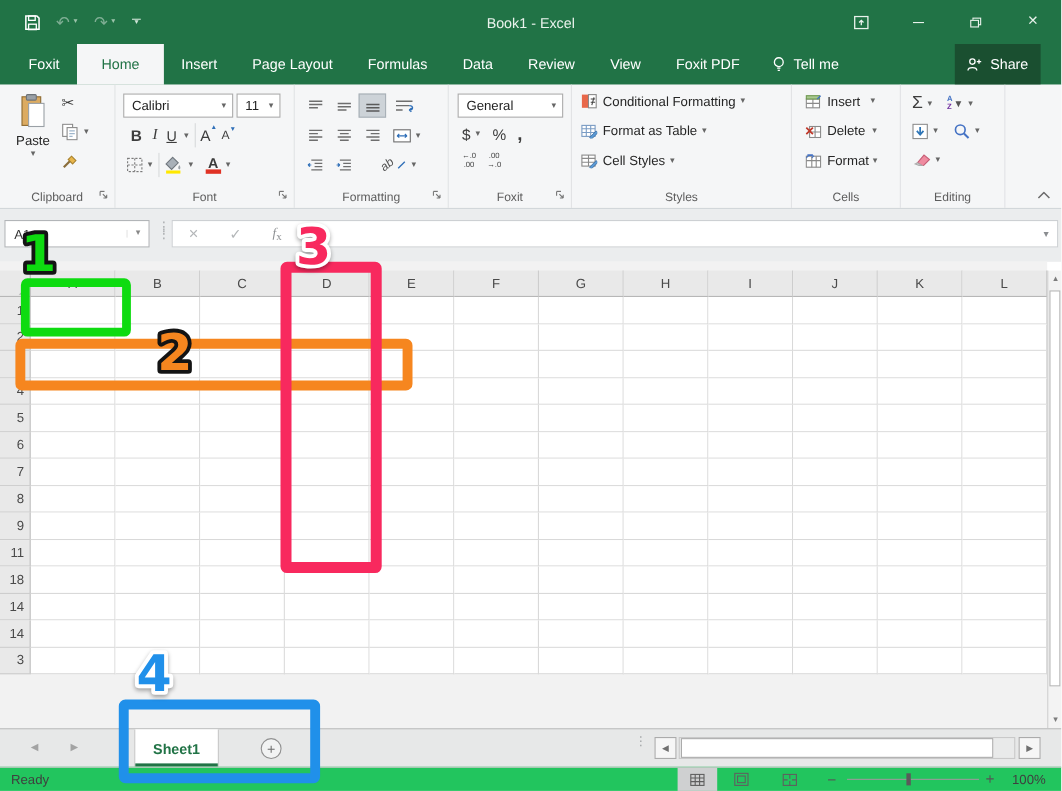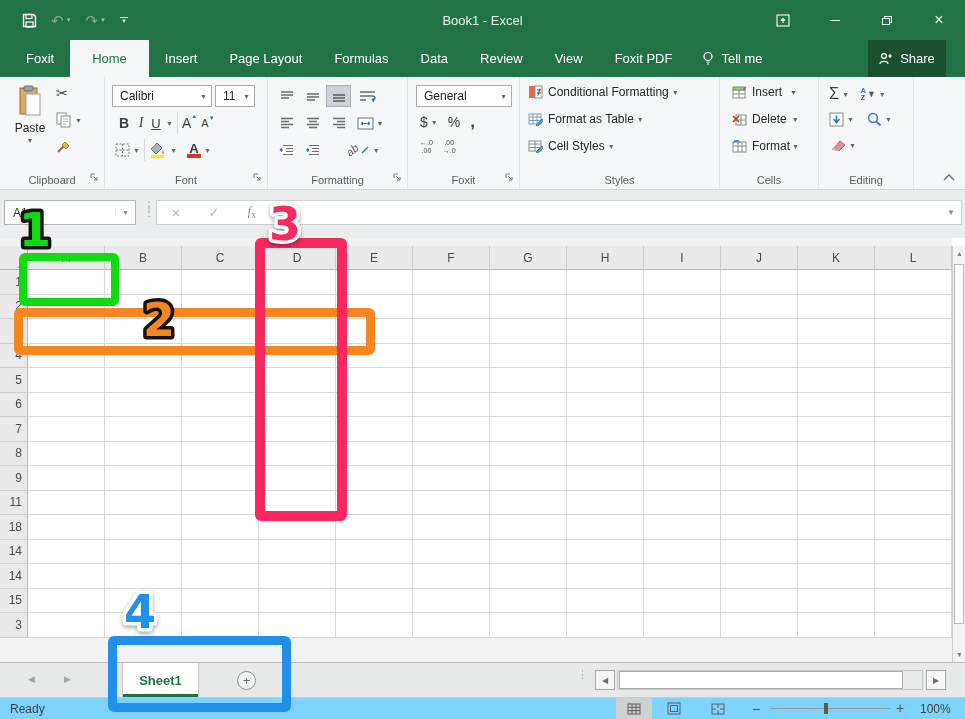--- a/index.html
+++ b/index.html
@@ -86,21 +86,21 @@
   .nav-arrow { position:absolute; top:11px; color:#a3a3a3; font-size:9px; }
   #sheet-tab { position:absolute; left:122px; top:0; width:77px; height:34px; background:#fff; border-right:1px solid #c6c6c6; border-left:1px solid #c6c6c6; display:flex; align-items:center; justify-content:center; font-size:13px; font-weight:bold; color:#217346; }
   #sheet-tab::after { content:""; position:absolute; left:0; bottom:0; width:100%; height:3px; background:#217346; }
   #new-sheet { position:absolute; left:237px; top:8px; width:19px; height:19px; border:1px solid #909090; border-radius:50%; display:flex; align-items:center; justify-content:center; color:#6f6f6f; font-size:13px; background:#f2f3f3; }
   #hs-dots { position:absolute; left:577px; top:9px; color:#9fa2a4; font-size:11px; line-height:5px; text-align:center; }
   .hbox { position:absolute; top:7px; width:20px; height:20px; background:#f6f6f6; border:1px solid #ababab; display:flex; align-items:center; justify-content:center; color:#6f6f6f; font-size:8px; }
   #hs-track { position:absolute; left:617px; top:7px; width:306px; height:20px; background:#e9eaea; border:1px solid #c9c9c9; }
   #hs-thumb { position:absolute; left:1px; top:0; width:284px; height:18px; background:#fff; border:1px solid #ababab; }
 
   
-  #statusbar { position:absolute; left:0; top:697px; width:965px; height:22px; background:#7dd3fc; border-top:1px solid #c9c9c9; font-size:12px; color:#3f3f3f; }
+  #statusbar { position:absolute; left:0; top:697px; width:965px; height:22px; background:#22c55e; border-top:1px solid #c9c9c9; font-size:12px; color:#3f3f3f; }
   #status-text { position:absolute; left:10px; top:4px; }
   .view-btn { position:absolute; top:0; height:21px; width:36px; display:flex; align-items:center; justify-content:center; }
   .view-btn.active { background:#cfd0d1; }
   #zoom-out { position:absolute; left:752px; top:3px; font-size:14px; color:#555; }
   #zoom-slider { position:absolute; left:770px; top:10px; width:120px; height:1px; background:#9a9a9a; }
   #zoom-handle { position:absolute; left:54px; top:-5px; width:4px; height:11px; background:#5a5a5a; }
   #zoom-in { position:absolute; left:896px; top:2px; font-size:14px; color:#555; }
   #zoom-pct { position:absolute; left:920px; top:4px; }
 
   
@@ -735,35 +735,20 @@
           <div class="cell"></div>
           <div class="cell"></div>
           <div class="cell"></div>
           <div class="cell"></div>
           <div class="cell"></div>
           <div class="cell"></div>
           <div class="cell"></div>
           <div class="cell"></div>
         </div>
         <div class="grid-row">
-          <div class="row-h">15</div>
-          <div class="cell"></div>
-          <div class="cell"></div>
-          <div class="cell"></div>
-          <div class="cell"></div>
-          <div class="cell"></div>
-          <div class="cell"></div>
-          <div class="cell"></div>
-          <div class="cell"></div>
-          <div class="cell"></div>
-          <div class="cell"></div>
-          <div class="cell"></div>
-          <div class="cell"></div>
-        </div>
-        <div class="grid-row">
           <div class="row-h">3</div>
           <div class="cell"></div>
           <div class="cell"></div>
           <div class="cell"></div>
           <div class="cell"></div>
           <div class="cell"></div>
           <div class="cell"></div>
           <div class="cell"></div>
           <div class="cell"></div>
           <div class="cell"></div>

